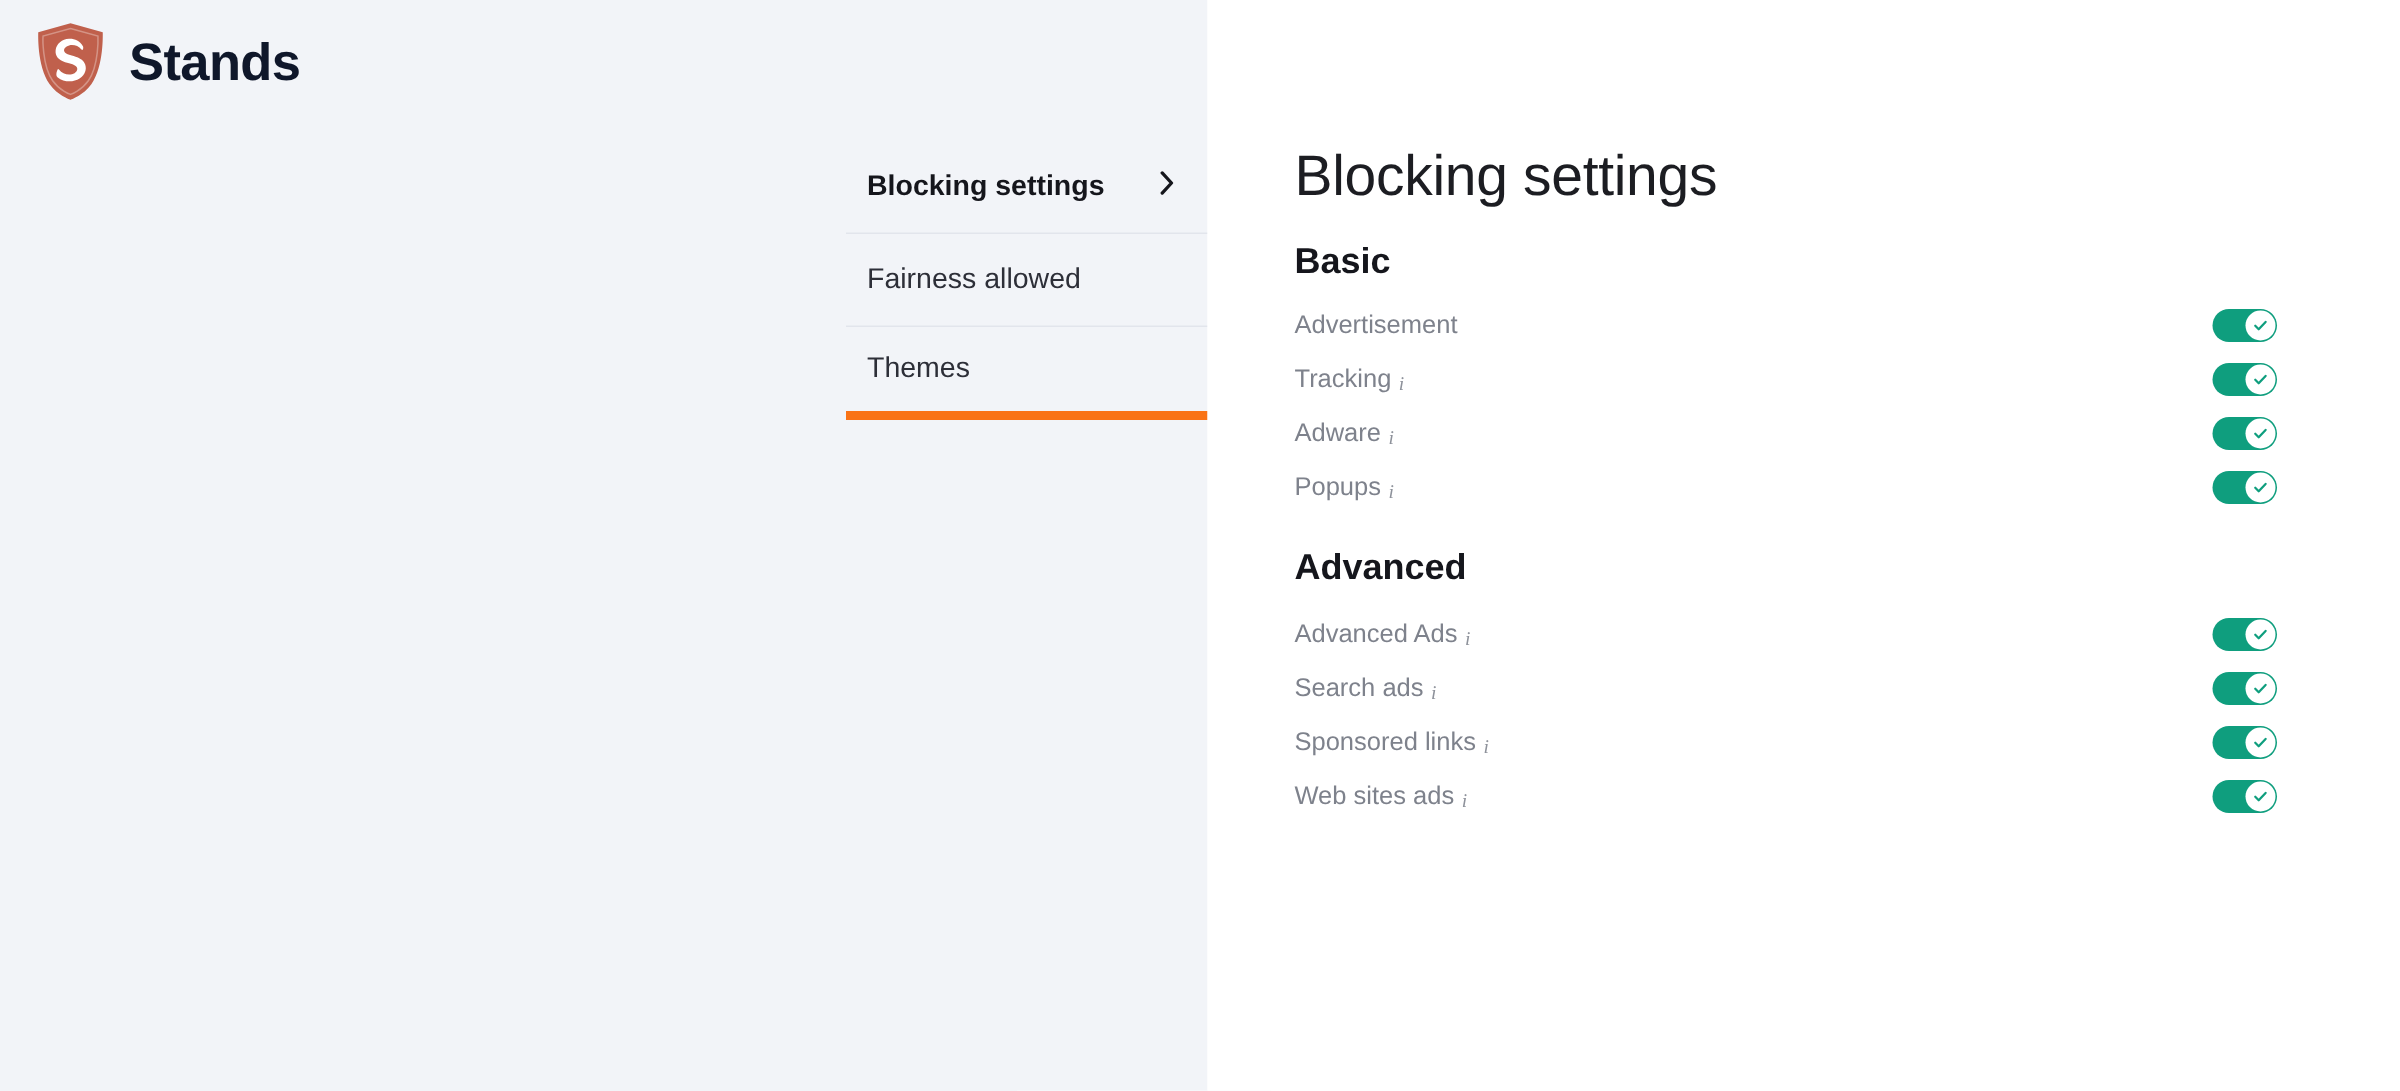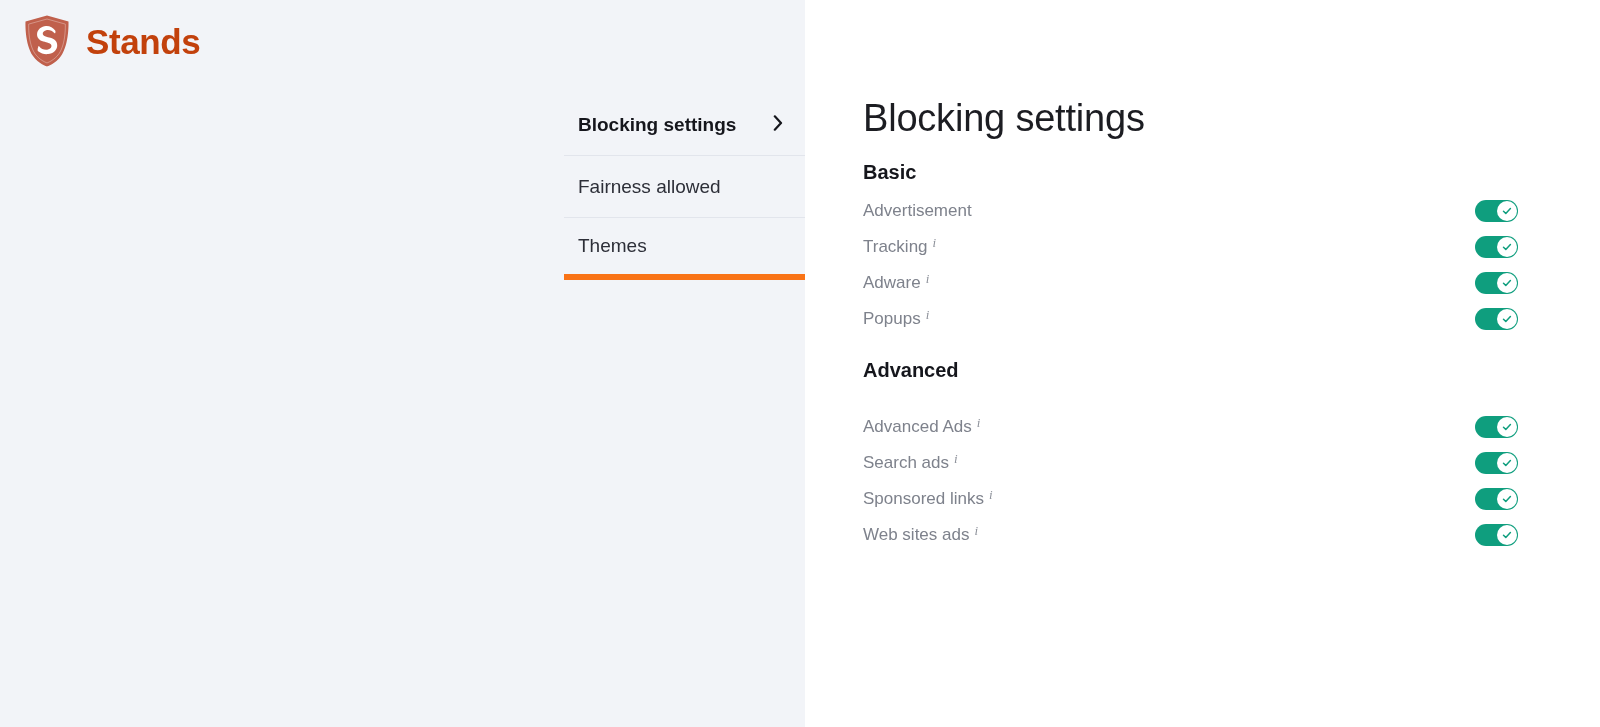--- a/index.html
+++ b/index.html
@@ -42,21 +42,21 @@
 
   .brand-logo {
     width: 50px;
     height: 54px;
     display: block;
   }
 
   .brand-name {
     font-size: 35px;
     font-weight: 700;
-    color: #c2410c;
+    color: #0f172a;
     letter-spacing: -0.4px;
     line-height: 1;
   }
 
   .nav {
     position: absolute;
     left: 564px;
     top: 94px;
     width: 241px;
   }
@@ -109,46 +109,46 @@
   .page-title {
     font-size: 38px;
     font-weight: 300;
     color: #1c1d22;
     line-height: 1.18;
     letter-spacing: -0.2px;
     margin-bottom: 16px;
   }
 
   .group-title {
-    font-size: 20px;
+    font-size: 24px;
     font-weight: 700;
     color: #15161c;
     margin-top: 4px;
     margin-bottom: 6px;
     line-height: 1.5;
   }
 
   .group-title.advanced {
     margin-top: 18px;
-    margin-bottom: 24px;
+    margin-bottom: 8px;
   }
 
   .setting-row {
     height: 36px;
     display: flex;
     align-items: center;
     justify-content: space-between;
   }
 
   .setting-label {
     font-size: 17px;
     color: #7e828c;
     font-weight: 400;
     display: inline-flex;
-    align-items: flex-start;
+    align-items: flex-end;
     gap: 5px;
     white-space: nowrap;
   }
 
   .info-icon {
     font-family: "Liberation Serif", "DejaVu Serif", serif;
     font-style: italic;
     font-size: 13px;
     color: #8e929b;
     line-height: 1;

